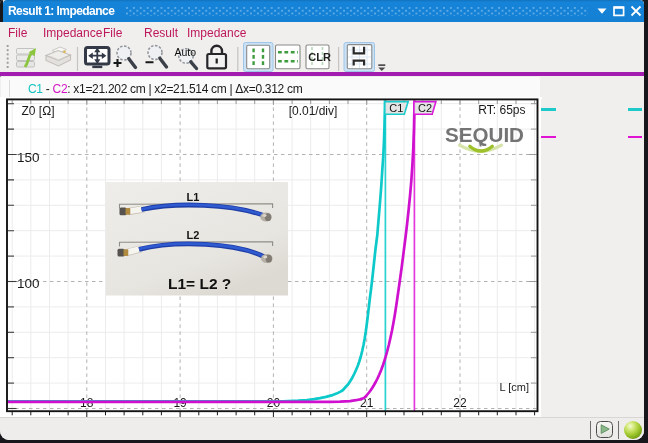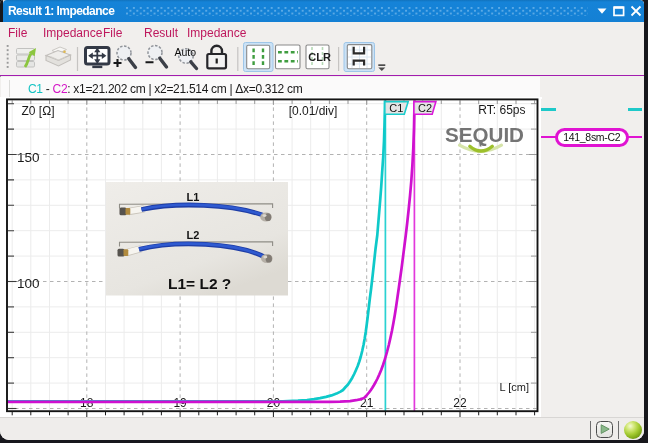--- a/index.html
+++ b/index.html
@@ -9,21 +9,21 @@
   #darknotch { position:absolute; left:0; top:0; width:2.5px; height:21.5px; background:#17171c; }
   #leftborder { position:absolute; left:0; top:21.5px; width:1.4px; height:412px; background:#9b9b9b; }
   #titletext { position:absolute; left:5.5px; top:4px; font-size:12px; font-weight:700; color:#fff; letter-spacing:-0.55px; }
   #titledots { position:absolute; left:123px; top:6.5px; width:462px; height:9px;
      background-image: radial-gradient(circle at 1px 1px, rgba(190,225,250,0.42) 0.9px, transparent 1.3px),
                        radial-gradient(circle at 1px 1px, rgba(190,225,250,0.42) 0.9px, transparent 1.3px);
      background-size: 6.9px 5.6px, 6.9px 5.6px;
      background-position: 0 0, 3.45px 2.8px; }
   #menubar { position:absolute; left:0; top:21.5px; width:644px; height:20.5px; background:#f1efed; font-size:12px; color:#be185d;padding-left:23px; }
   .mitem { position:absolute; top:4px; }
-  #toolbar { position:absolute; left:0; top:42px; width:644px; height:34px; background:#f1efed; border-bottom:1px solid #a21caf; }
+  #toolbar { position:absolute; left:0; top:42px; width:644px; height:34px; background:#f1efed; border-bottom:4px solid #a21caf; }
   #infobar { position:absolute; left:0; top:77px; width:644px; height:23px; background:#f1efed; }
   #infowhite { position:absolute; left:1px; top:0; width:539px; height:23px; background:#fbfafa; }
   #infotext { position:absolute; left:28px; top:5px; font-size:12px; letter-spacing:-0.3px; color:#1a1a1a; }
   .cyan { color:#13c3c3; } .mag { color:#d414c6; }
   #rightpanel { position:absolute; left:541px; top:99px; width:103px; height:318px; background:#f1efed; }
   .pill { position:absolute; background:#fff; border-radius:9.5px; text-align:center; font-size:10.5px; letter-spacing:-0.3px; color:#111; }
   #pill1 { left:555.5px; top:100px; width:73px; height:19px; border:3px solid #1ec9c9; line-height:12.5px; }
   #pill2 { left:555px; top:127.5px; width:73.5px; height:19px; border:3px solid #e013d2; line-height:12.5px; }
   .stub { position:absolute; height:2.6px; }
   #stub1l { left:541px; top:108px; width:15px; background:#1ec9c9; }
@@ -390,21 +390,20 @@
 
     <path d="M 384.8 4.6 L 408.2 4.6 L 404.3 17.3 L 384.8 17.3 Z" fill="#e4e4e4" fill-opacity="0.95" stroke="#1bcccc" stroke-width="1.6"></path>
     <text x="389.3" y="14.6" font-size="11" fill="#111">C1</text>
     <path d="M 413.9 4.6 L 435.9 4.6 L 432.2 17.3 L 413.9 17.3 Z" fill="#e4e4e4" fill-opacity="0.95" stroke="#da18da" stroke-width="1.6"></path>
     <text x="418.1" y="14.6" font-size="11" fill="#111">C2</text>
 
     <rect x="7" y="2.4" width="530.5" height="311.8" fill="none" stroke="#141414" stroke-width="1.9"></rect>
   </svg>
 
   <div id="rightpanel"></div>
-  <div class="pill" id="pill2">141_8sm-C2</div>
   <div class="stub" id="stub1l"></div>
     <div class="stub" id="stub1r"></div>
   <div class="stub" id="stub2l"></div>
     <div class="stub" id="stub2r"></div>
 
   <div id="statusbar">
     <div class="vsep" style="left:589.8px"></div>
     <div id="playbtn">
       <svg width="15" height="15" style="position:absolute;left:0;top:0">
         <path d="M 4.2 2.8 L 12.2 7.1 L 4.2 11.4 Z" fill="#8ab88a" stroke="#649464" stroke-width="1"></path>

